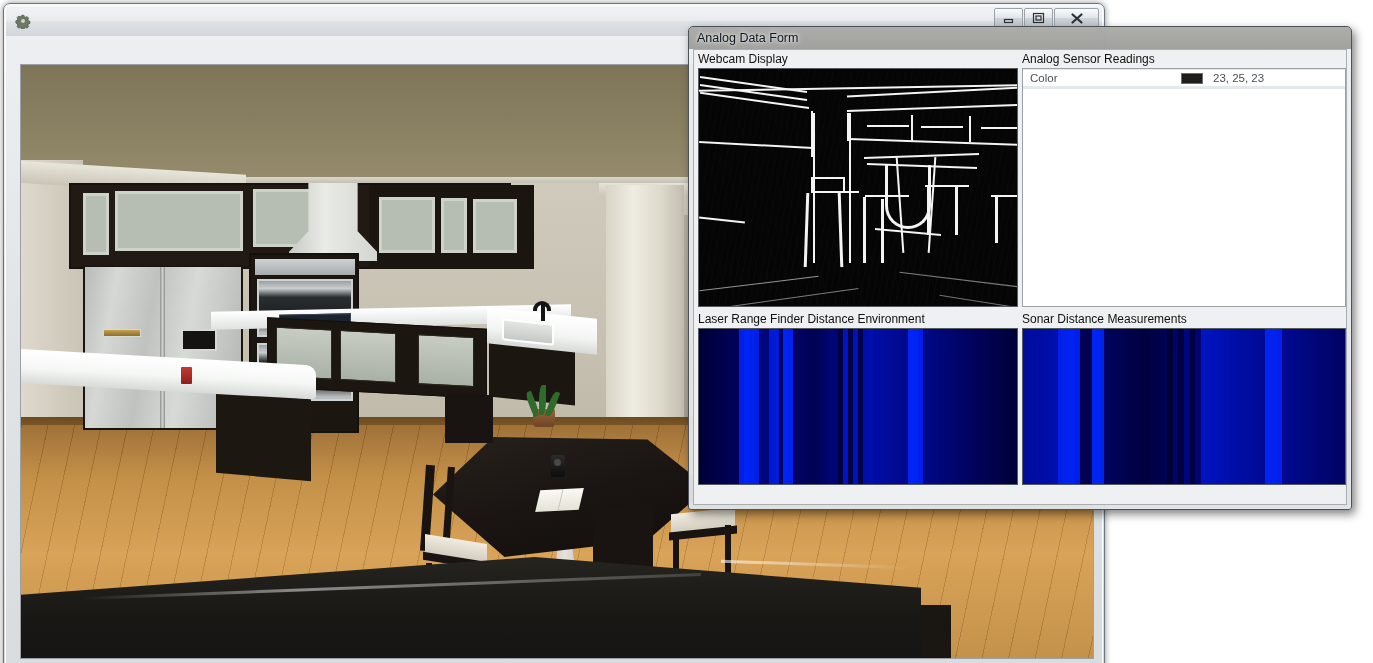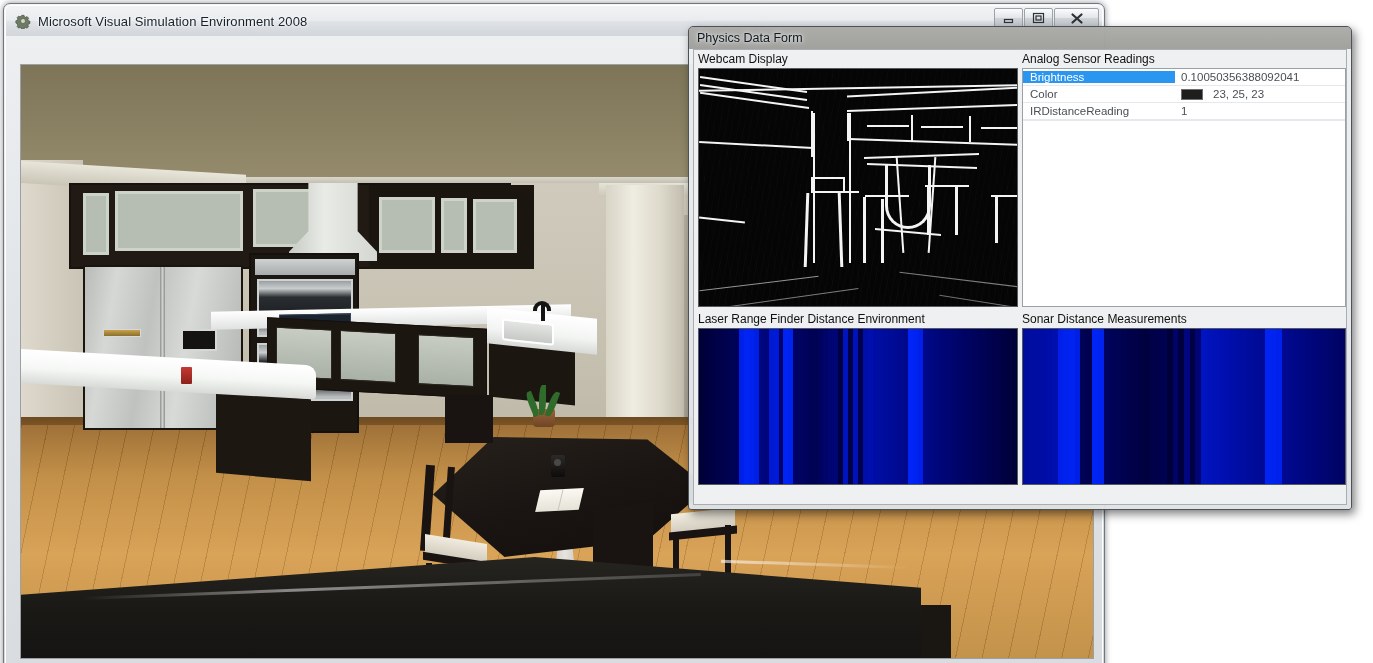--- a/index.html
+++ b/index.html
@@ -351,21 +351,20 @@
 
       <div class="titlebar">
         <span class="title-icon">
           <svg width="16" height="16" viewBox="0 0 16 16">
             <g fill="#6e7a63" stroke="#3f4a38" stroke-width="0.7">
               <path d="M6.6 1.6h2.8l.5 1.7 1.6.7 1.6-.9 2 2-.9 1.6.7 1.6 1.7.5v2.8l-1.7.5-.7 1.6.9 1.6-2 2-1.6-.9-1.6.7-.5 1.7H6.6l-.5-1.7-1.6-.7-1.6.9-2-2 .9-1.6-.7-1.6L-.6 11V8.2l1.7-.5.7-1.6-.9-1.6 2-2 1.6.9 1.6-.7z" transform="scale(0.82) translate(1.6,1.2)"></path>
             </g>
             <circle cx="8" cy="8" r="2.5" fill="#cfd6c6" stroke="#515a48" stroke-width="0.7"></circle>
           </svg>
         </span>
-        <span class="title-text">Microsoft Visual Simulation Environment 2008</span>
 
         <div class="win-buttons">
           <div class="win-btn">
             <svg width="13" height="11" viewBox="0 0 13 11" aria-hidden="true">
               <rect x="2.5" y="6.5" width="8" height="3" fill="none" stroke="#2c3238" stroke-width="1.2"></rect>
             </svg>
           </div>
           <div class="win-btn">
             <svg width="13" height="12" viewBox="0 0 13 12" aria-hidden="true">
               <rect x="1.5" y="1.5" width="10" height="9" fill="none" stroke="#2c3238" stroke-width="1.2"></rect>
@@ -481,21 +480,21 @@
           <div class="sofa-hl"></div>
           <div class="sofa-hl2"></div>
         </div>
       </div>
     </div>
   </div>
 
   <div class="sensor-form">
 
     <div class="sf-titlebar">
-      <span class="sf-title">Physics Data Form</span>
+      <span class="sf-title">Analog Data Form</span>
     </div>
 
     <div class="sf-client">
 
       <div class="sf-label" style="left:4px; top:2px;">Webcam Display</div>
       <div class="sf-label" style="left:328px; top:2px;">Analog Sensor Readings</div>
       <div class="sf-label" style="left:4px; top:262px;">Laser Range Finder Distance Environment</div>
       <div class="sf-label" style="left:328px; top:262px;">Sonar Distance Measurements</div>
 
       <div class="cam-panel">
@@ -545,37 +544,29 @@
           <div class="edge" style="left:0; top:150px; width:46px; height:2px; transform:rotate(6deg);"></div>
           <div class="edge" style="left:0; top:214px; width:120px; height:1px; transform:rotate(-7deg); opacity:.6;"></div>
           <div class="edge" style="left:30px; top:228px; width:130px; height:1px; transform:rotate(-8deg); opacity:.5;"></div>
           <div class="edge" style="left:200px; top:210px; width:120px; height:1px; transform:rotate(7deg); opacity:.5;"></div>
           <div class="edge" style="left:240px; top:232px; width:80px; height:1px; transform:rotate(9deg); opacity:.45;"></div>
           <div class="cam-noise"></div>
         </div>
       </div>
 
       <div class="readings-panel">
-        <div class="rrow selected">
-          <div class="rname">Brightness</div>
-          <div class="rval">0.10050356388092041</div>
-        </div>
         <div class="rdiv"></div>
         <div class="rrow">
           <div class="rname">Color</div>
           <div class="rval">
             <span class="swatch" id="color-swatch" style="background: rgb(32, 30, 28);"></span>
             <span>23, 25, 23</span>
           </div>
         </div>
         <div class="rdiv"></div>
-        <div class="rrow">
-          <div class="rname">IRDistanceReading</div>
-          <div class="rval">1</div>
-        </div>
         <div class="rdiv"></div>
         <div class="rdiv"></div>
       </div>
 
       <div class="lrf-panel">
         <div id="lrf-canvas" style="position:absolute; inset:0;">
             <div class="stripe" style="left:0.0000%; width:1.6225%; background:rgb(0,0,57);"></div>
             <div class="stripe" style="left:1.5625%; width:1.6225%; background:rgb(0,0,62);"></div>
             <div class="stripe" style="left:3.1250%; width:1.6225%; background:rgb(0,1,66);"></div>
             <div class="stripe" style="left:4.6875%; width:1.6225%; background:rgb(0,1,70);"></div>

